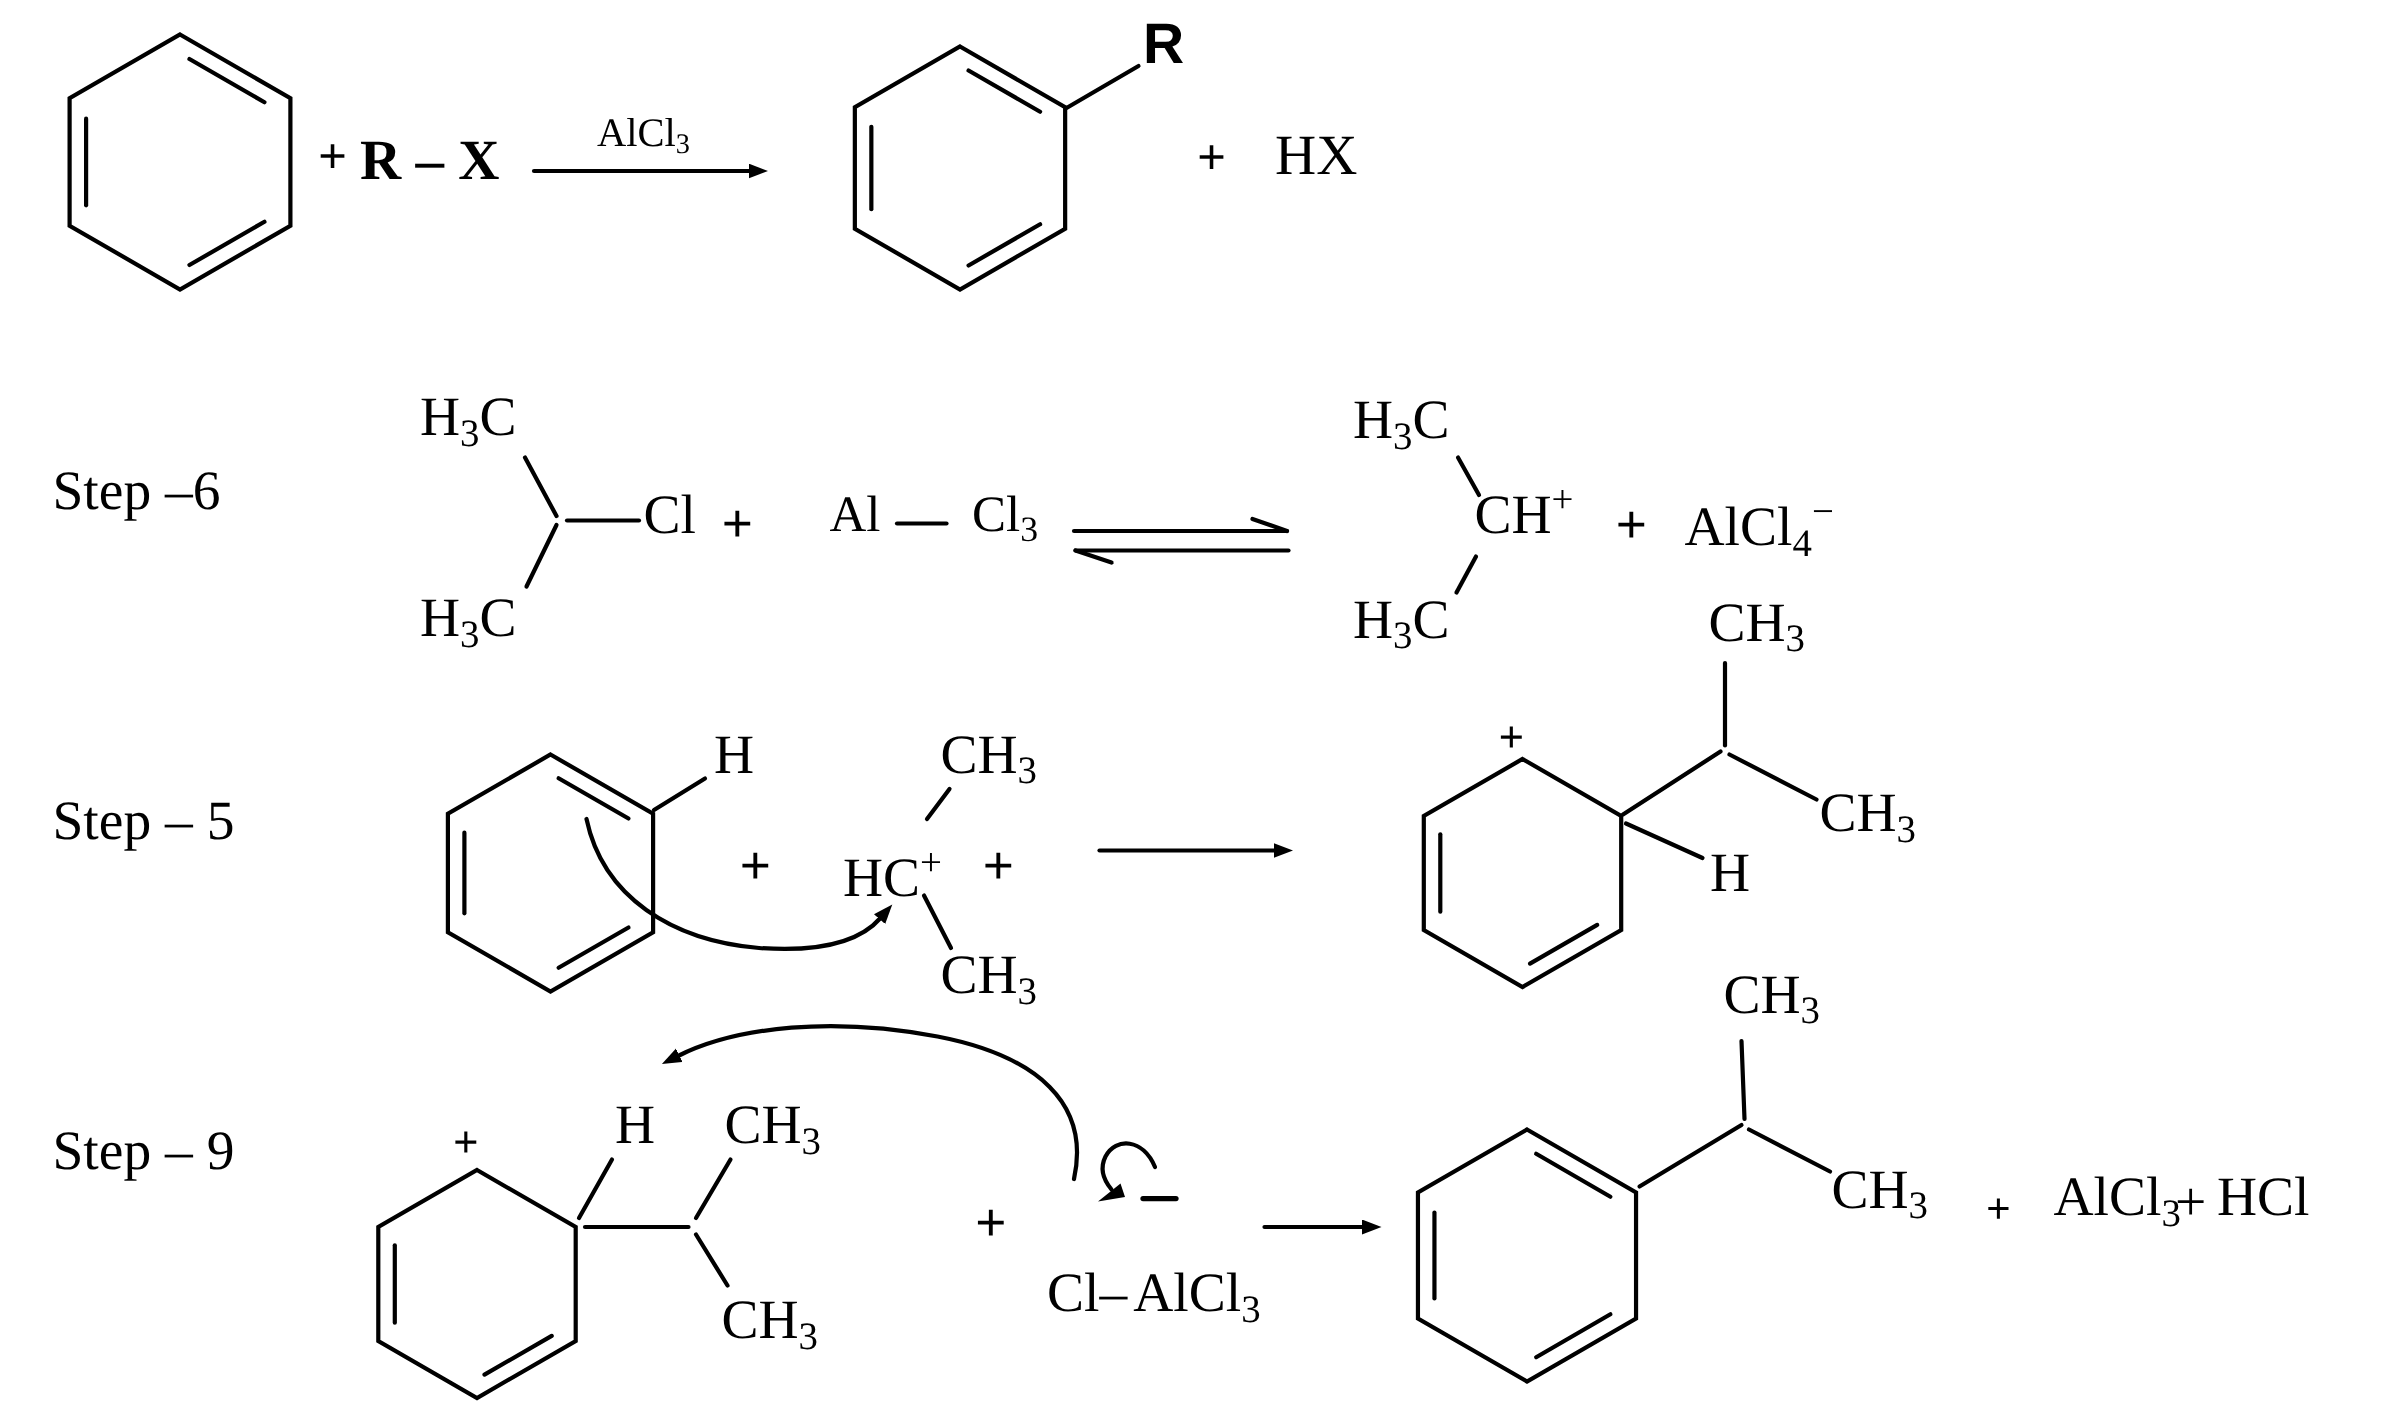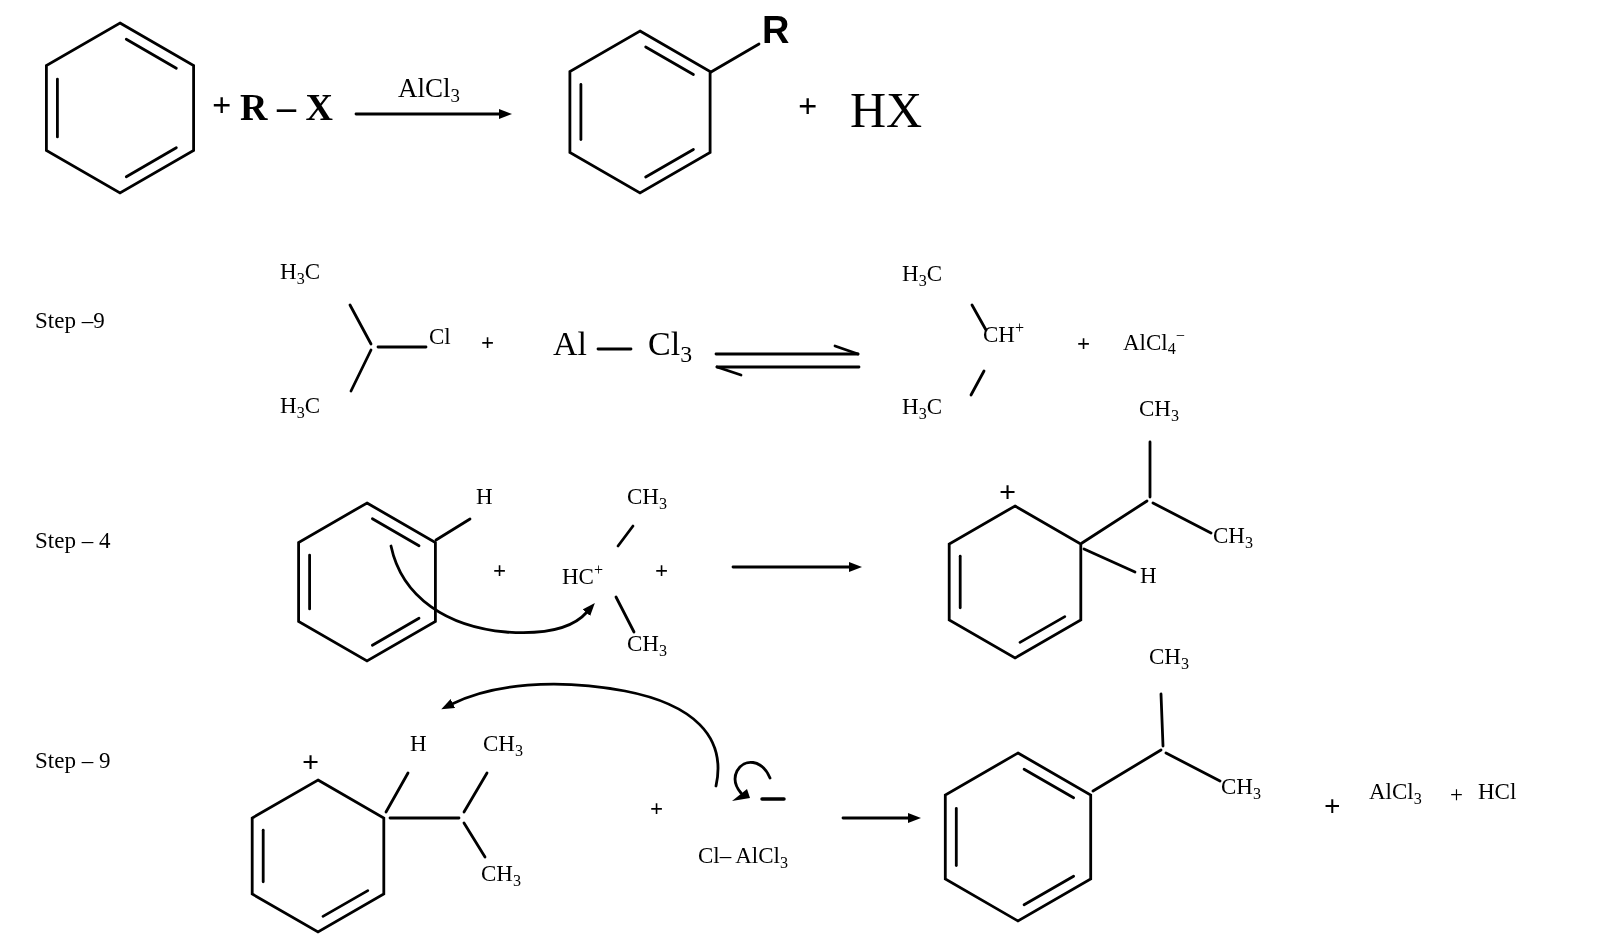--- a/index.html
+++ b/index.html
@@ -3,21 +3,21 @@
 <meta charset="utf-8">
 <style>
   html,body{margin:0;padding:0;background:#ffffff;}
   #canvas{position:relative;width:1600px;height:941px;background:#ffffff;overflow:hidden;
           font-family:"Liberation Serif",serif;color:#000;}
   #linework{position:absolute;left:0;top:0;}
   #linework *{stroke:#000000;stroke-width:2.8;fill:none;stroke-linecap:round;}
   #linework .fill{fill:#000000;stroke:none;}
   .t{position:absolute;line-height:1;white-space:nowrap;color:#000;}
   .s27{font-size:27px}.s29{font-size:29px}.s30{font-size:30px}
-  .s31{font-size:23px}.s34{font-size:34px}.s38{font-size:38px}.s42{font-size:50px}
+  .s31{font-size:37px}.s34{font-size:34px}.s38{font-size:38px}.s42{font-size:38px}
   .bold{font-weight:bold}
   .sans{font-family:"Liberation Sans",sans-serif}
   .sb{font-size:0.7em;vertical-align:-0.28em}
   .sp{font-size:0.7em;vertical-align:0.55em}
 </style>
 </head>
 <body>
 
 <div id="canvas">
 
@@ -165,34 +165,34 @@
       </g>
   </svg>
 
   <div class="t s34 bold" style="left:212px;top:88px">+</div>
   <div class="t s38 bold" style="left:240px;top:88px">R – X</div>
   <div class="t s27" style="left:398px;top:75px"><span>AlCl</span><span class="sb">3</span></div>
   <div class="t s38 sans bold" style="left:762px;top:11px">R</div>
   <div class="t s34 bold" style="left:798px;top:89px">+</div>
   <div class="t s42" style="left:850px;top:85px">HX</div>
 
-  <div class="t s31" style="left:35px;top:309px">Step –9</div>
+  <div class="t s31" style="left:35px;top:309px">Step –6</div>
   <div class="t s31" style="left:280px;top:260px"><span>H</span><span class="sb">3</span><span>C</span></div>
   <div class="t s31" style="left:429px;top:325px">Cl</div>
   <div class="t s31 bold" style="left:481px;top:331px">+</div>
   <div class="t s34" style="left:553px;top:327px">Al</div>
   <div class="t s34" style="left:648px;top:327px"><span>Cl</span><span class="sb">3</span></div>
   <div class="t s31" style="left:280px;top:394px"><span>H</span><span class="sb">3</span><span>C</span></div>
   <div class="t s31" style="left:902px;top:262px"><span>H</span><span class="sb">3</span><span>C</span></div>
   <div class="t s31" style="left:983px;top:320px"><span>CH</span><span class="sp">+</span></div>
   <div class="t s31" style="left:902px;top:395px"><span>H</span><span class="sb">3</span><span>C</span></div>
   <div class="t s31 bold" style="left:1077px;top:332px">+</div>
   <div class="t s31" style="left:1123px;top:328px"><span>AlCl</span><span class="sb">4</span><span class="sp">−</span></div>
 
-  <div class="t s31" style="left:35px;top:529px">Step – 4</div>
+  <div class="t s31" style="left:35px;top:529px">Step – 5</div>
   <div class="t s31" style="left:476px;top:485px">H</div>
   <div class="t s31 bold" style="left:493px;top:559px">+</div>
   <div class="t s31" style="left:562px;top:562px"><span>HC</span><span class="sp">+</span></div>
   <div class="t s31" style="left:627px;top:485px"><span>CH</span><span class="sb">3</span></div>
   <div class="t s31 bold" style="left:655px;top:559px">+</div>
   <div class="t s31" style="left:627px;top:632px"><span>CH</span><span class="sb">3</span></div>
   <div class="t s30 bold" style="left:999px;top:477px">+</div>
   <div class="t s31" style="left:1139px;top:397px"><span>CH</span><span class="sb">3</span></div>
   <div class="t s31" style="left:1213px;top:524px"><span>CH</span><span class="sb">3</span></div>
   <div class="t s31" style="left:1140px;top:564px">H</div>

